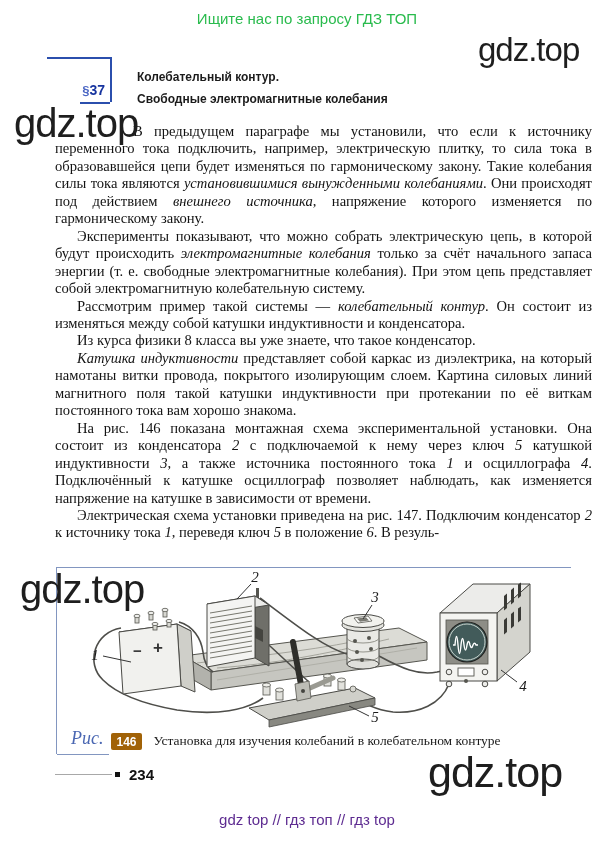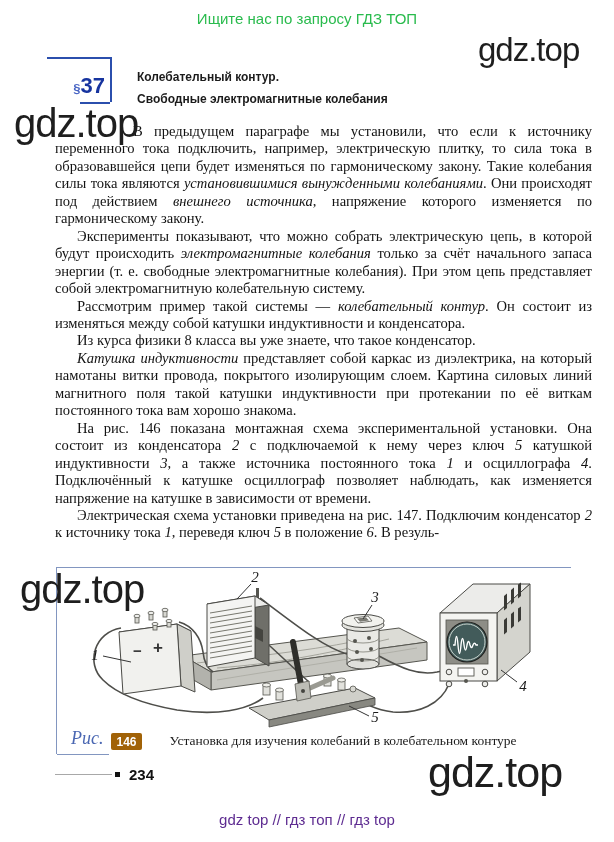--- a/index.html
+++ b/index.html
@@ -15,42 +15,42 @@
   .wm2{left:14px;top:103px;font-size:40px;}
   .wm3{left:20px;top:569px;font-size:40px;}
   .wm4{left:428px;top:751px;font-size:43px;}
 
   .sect{position:absolute;left:47px;top:57px;width:63px;height:43px;
         border-top:2px solid #2b4fad;border-right:2px solid #2b4fad;}
   .sect::after{content:"";position:absolute;right:0;bottom:-2px;width:30px;border-bottom:2px solid #2b4fad;}
   .sect-inner{position:absolute;right:5px;bottom:3px;white-space:nowrap;
               font-family:"Liberation Sans",sans-serif;}
   .par-mark{font-size:13px;color:#4a66c4;font-weight:bold;}
-  .sect-num{font-size:22px;color:#17349f;font-weight:bold;}
+  .sect-num{font-size:14px;color:#17349f;font-weight:bold;}
 
   .title{position:absolute;left:137px;top:67px;width:460px;
          font-family:"Liberation Sans",sans-serif;font-weight:bold;font-size:12px;
          line-height:21.5px;color:#1b1b1b;}
 
   .article{position:absolute;left:55px;top:123px;width:537px;
            font-size:14.6px;line-height:17.45px;text-align:justify;color:#131313;}
   .article p{margin:0;text-indent:22px;}
   .article p.first-par{text-indent:78px;}
   .article em{font-style:italic;}
 
   .figure{position:absolute;left:56px;top:567px;width:514px;
           border-top:1.5px solid #8296c0;border-left:1.5px solid #8296c0;}
   .fig-svg{display:block;width:512px;height:160px;}
   .fig-caption-row{display:flex;align-items:center;height:26px;}
   .fig-label-wrap{border-bottom:1.5px solid #8296c0;padding:0 6px 5px 14px;align-self:flex-start;}
   .fig-label{font-style:italic;font-size:18px;color:#4a67b2;}
   .fig-badge{margin-left:2px;background:#a16207;color:#fff;border-radius:2px;
              font-family:"Liberation Sans",sans-serif;font-weight:bold;font-size:12px;
              padding:3px 5px 2px 5px;line-height:1;}
-  .fig-caption{margin-left:28px;font-size:13.5px;color:#1a1a1a;}
+  .fig-caption{margin-left:12px;font-size:13.5px;color:#1a1a1a;}
 
   .pagenum-row{position:absolute;left:55px;top:766px;display:flex;align-items:center;}
   .pagenum-line{width:57px;height:1.5px;background:#a8a8a8;}
   .pagenum-sq{width:5px;height:5px;background:#111;margin-left:3px;}
   .pagenum{margin-left:9px;font-family:"Liberation Sans",sans-serif;font-weight:bold;
            font-size:15px;color:#111;}
 
   .footer{position:absolute;top:811px;left:0;width:100%;text-align:center;
           font-family:"Liberation Sans",sans-serif;font-weight:500;font-size:15px;color:#5e2c91;}
 </style>

